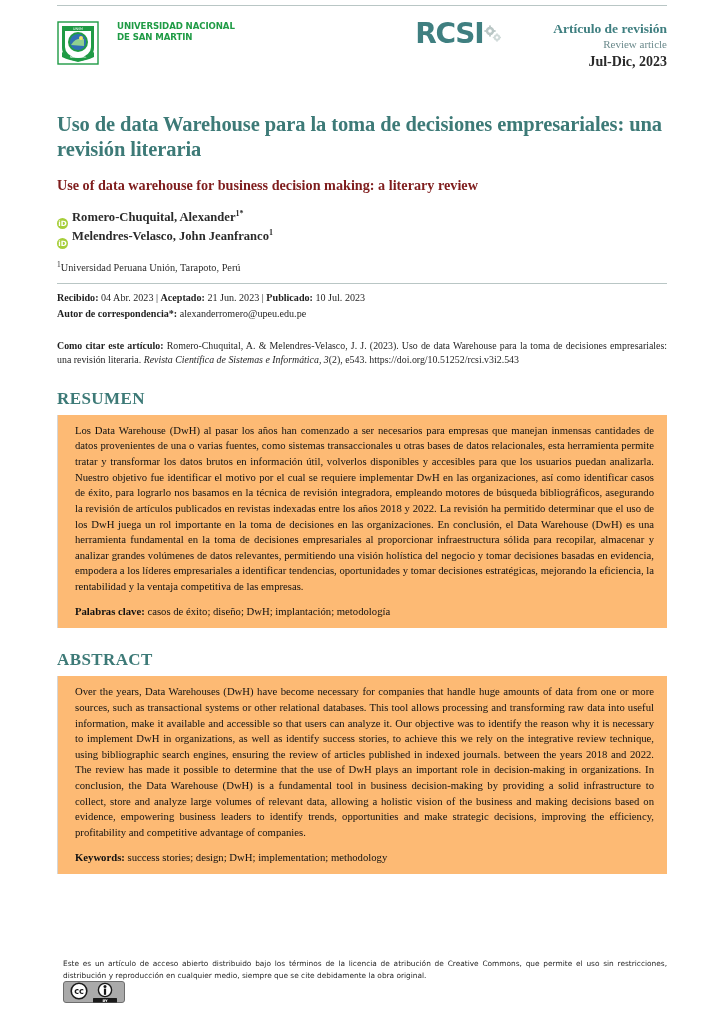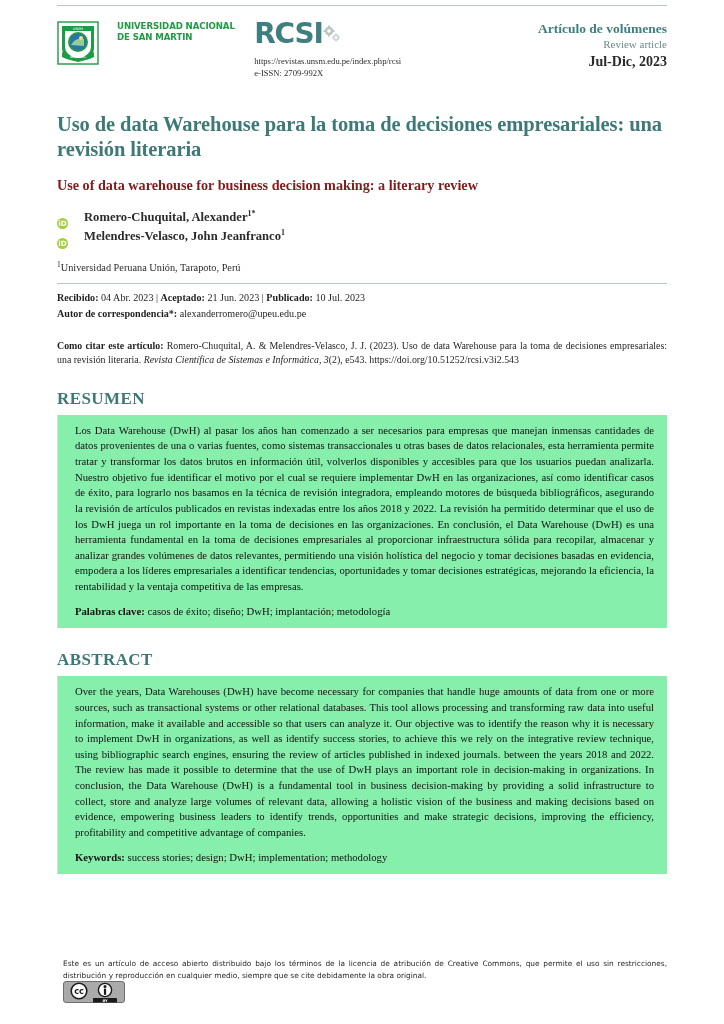--- a/index.html
+++ b/index.html
@@ -60,21 +60,21 @@
   .uni-name {
     font-family: "DejaVu Sans", sans-serif;
     font-size: 8.6px;
     font-weight: bold;
     color: #1f9b45;
     line-height: 1.32;
     letter-spacing: -0.1px;
   }
   .mast-center {
     width: 250px;
-    text-align: left;
+    text-align: right;
     padding-top: 1px;
   }
   .rcsi-logo {
     font-family: "DejaVu Sans", sans-serif;
     font-size: 28px;
     font-weight: bold;
     color: #3f7f80;
     letter-spacing: -1.2px;
     line-height: 1;
     display: inline-block;
@@ -132,21 +132,21 @@
     margin-top: 7px;
   }
 
   
   .authors {
     margin-top: 13px;
   }
   .author-row {
     display: flex;
     align-items: center;
-    gap: 16px;
+    gap: 4px;
     line-height: 1.55;
   }
   .orcid {
     width: 11px;
     height: 11px;
     flex: 0 0 11px;
     display: inline-block;
   }
   .author-name {
     font-size: 12.6px;
@@ -188,21 +188,21 @@
   .sec-heading {
     font-family: "Liberation Serif", serif;
     font-size: 17px;
     font-weight: bold;
     color: #3d7a77;
     letter-spacing: 0.4px;
     margin-top: 22px;
     margin-bottom: 6px;
   }
   .abstract-box {
-    background: #86efac;
+    background: #fdba74;
     border-left: 1px solid #d6d6d6;
     padding: 8px 13px 9px 17px;
     margin-left: 0;
   }
   .abstract-text {
     font-size: 10.7px;
     line-height: 1.46;
     text-align: justify;
     color: #111111;
     margin: 0;
@@ -283,28 +283,24 @@
               <circle cx="13" cy="13.5" r="3.2"></circle>
               <circle cx="13" cy="13.5" r="1.3" fill="#ffffff"></circle>
               <rect x="12.3" y="9.3" width="1.4" height="1.9"></rect>
               <rect x="12.3" y="15.8" width="1.4" height="1.9"></rect>
               <rect x="8.8" y="12.8" width="1.9" height="1.4"></rect>
               <rect x="15.3" y="12.8" width="1.9" height="1.4"></rect>
             </g>
           </svg>
         </span>
       </span>
-      <div class="journal-url">
-        <span>https://revistas.unsm.edu.pe/index.php/rcsi</span><br>
-        <span>e-ISSN: 2709-992X</span>
-      </div>
     </div>
 
     <div class="mast-right">
-      <div class="art-type-es">Artículo de volúmenes</div>
+      <div class="art-type-es">Artículo de revisión</div>
       <div class="art-type-en">Review article</div>
       <div class="art-date">Jul-Dic, 2023</div>
     </div>
 
   </div>
 
   <h1 class="title-es">Uso de data Warehouse para la toma de decisiones empresariales: una revisión literaria</h1>
   <h2 class="title-en">Use of data warehouse for business decision making: a literary review</h2>
 
   <div class="authors">

